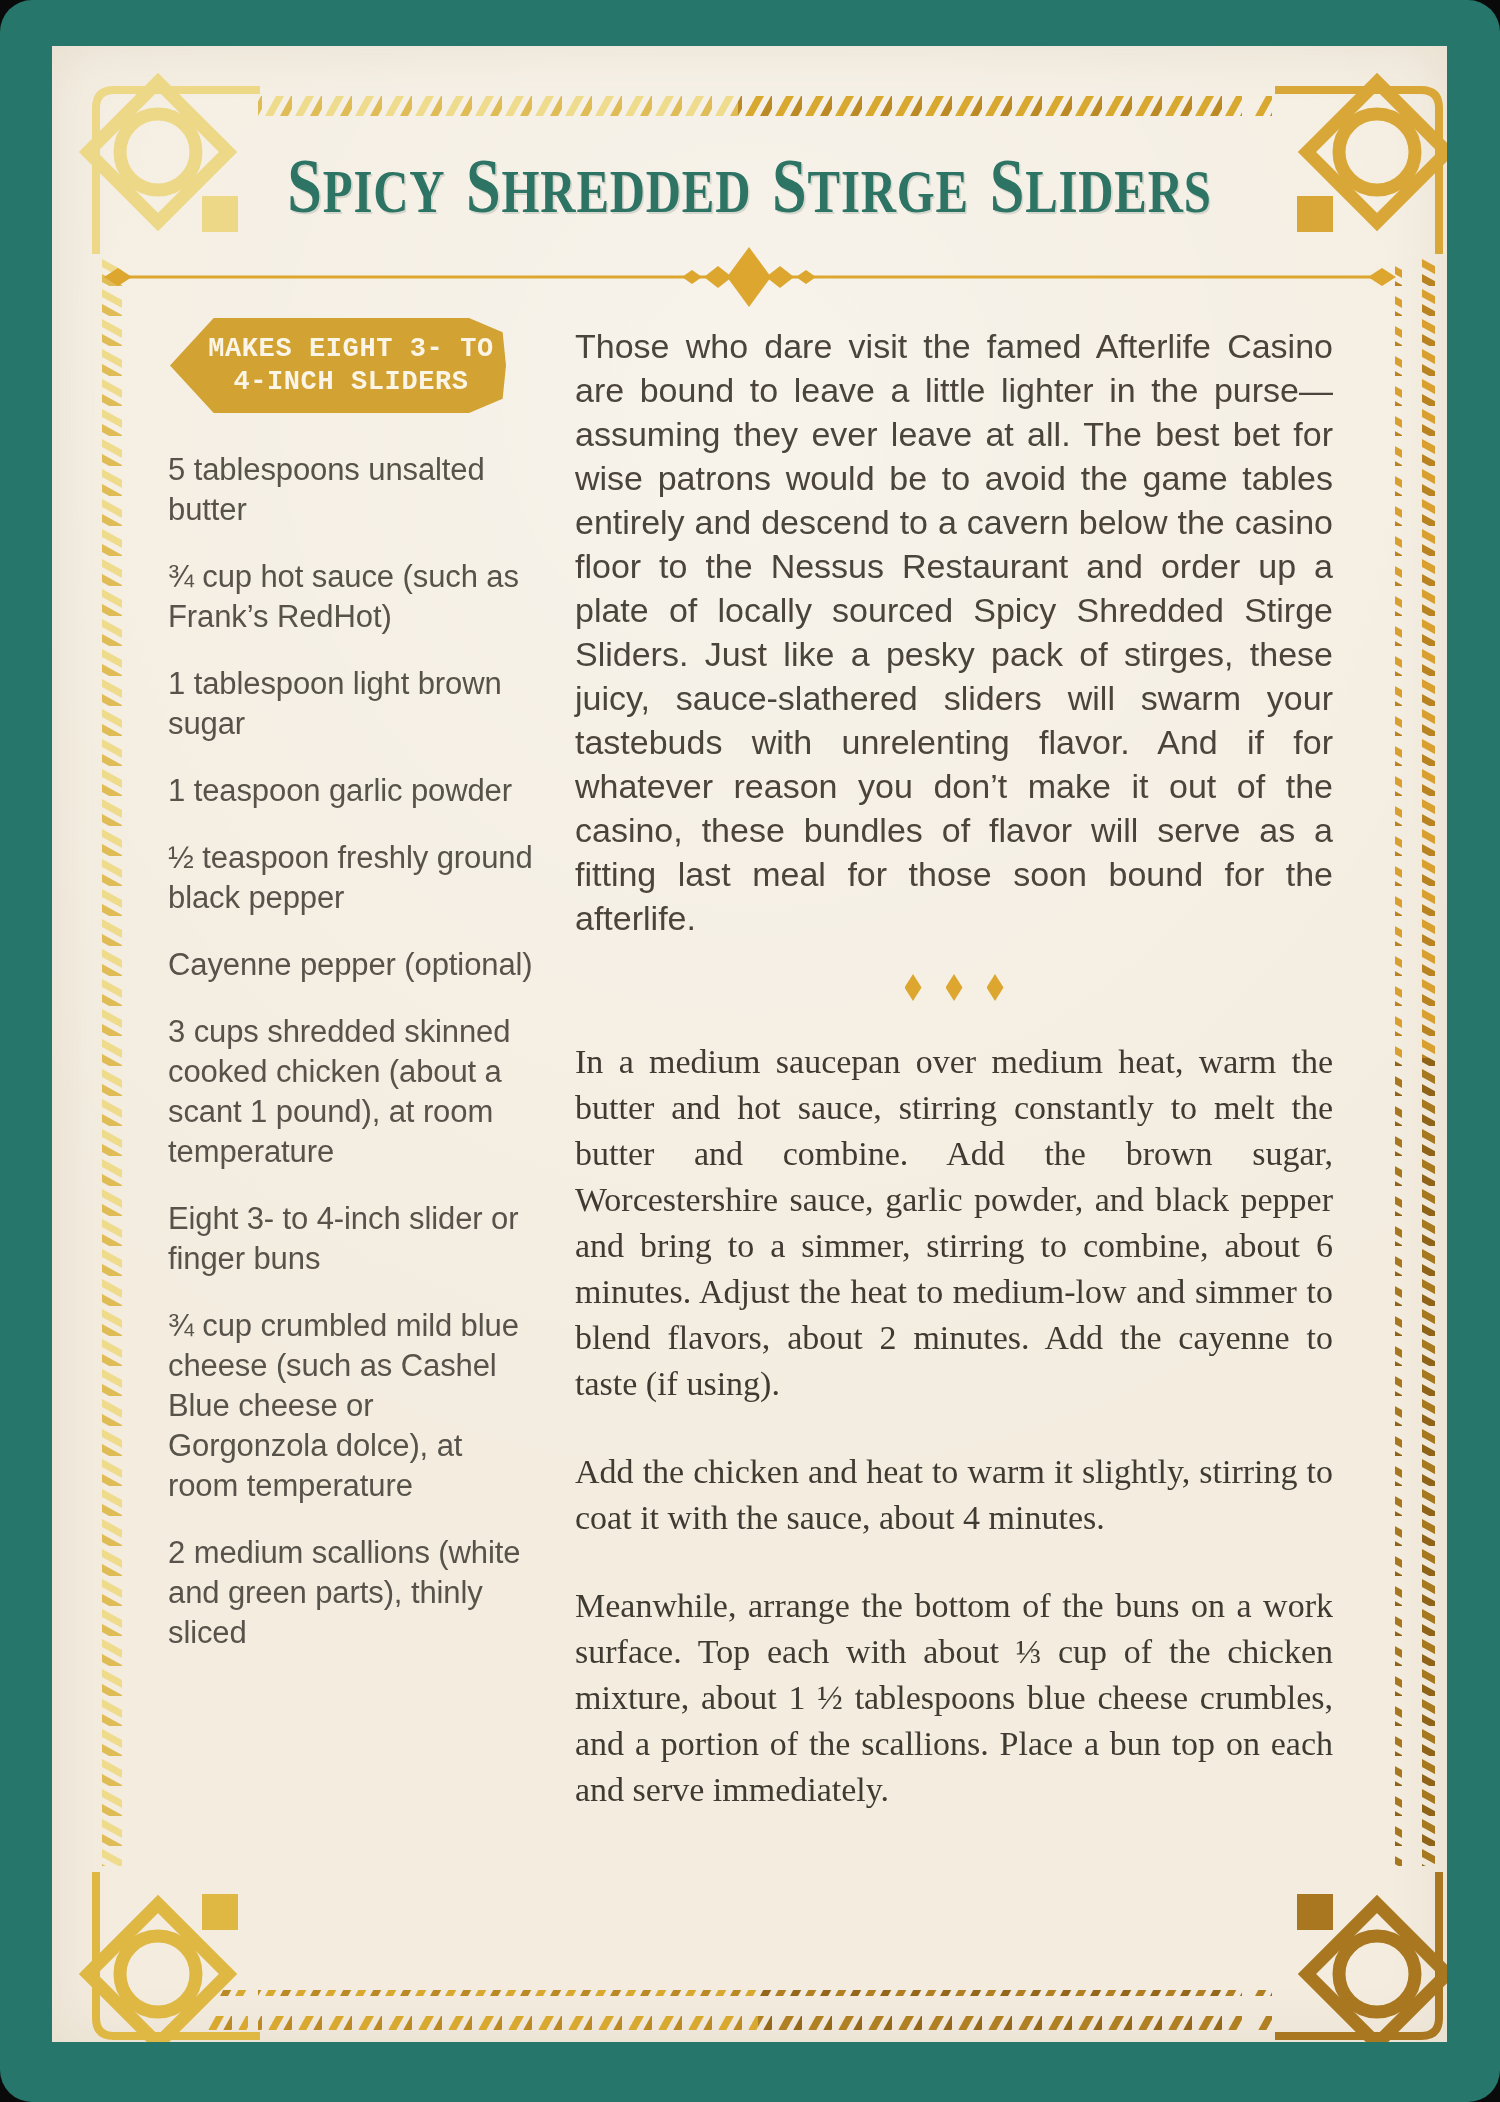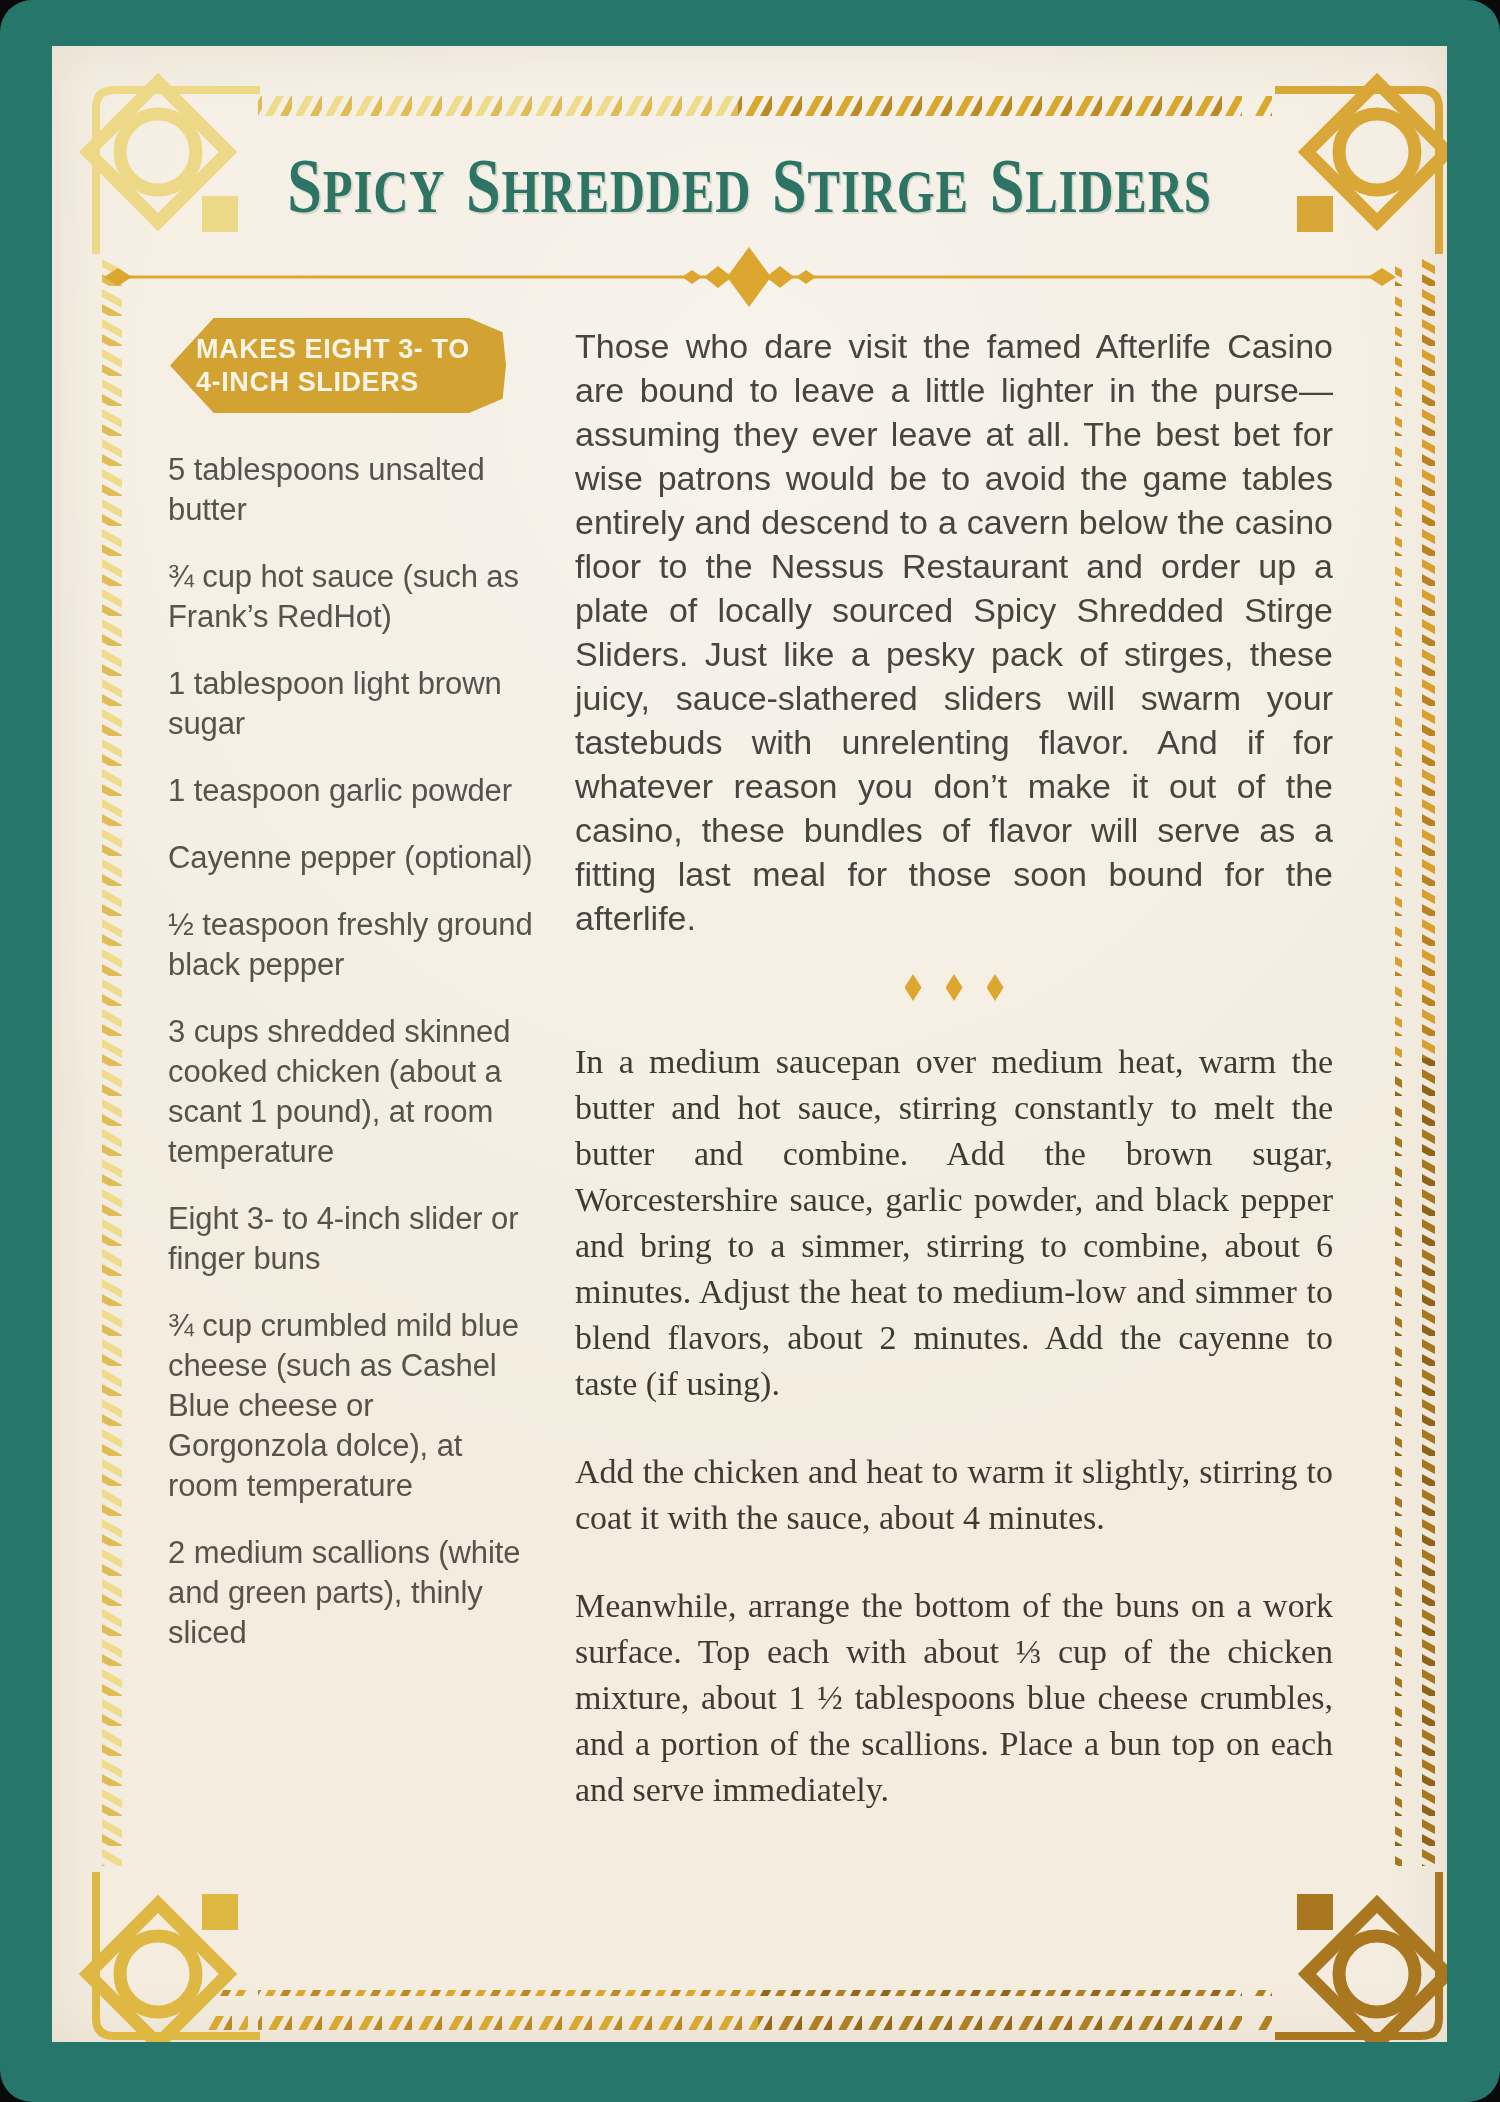--- a/index.html
+++ b/index.html
@@ -41,22 +41,22 @@
   }
   h1.title .tw{margin:0 13px;}
   h1.title .tc{font-size:78px;}
   h1.title .ts{font-size:61px;}
 
   
   .badge{
     position:absolute;left:118px;top:272px;width:336px;height:95px;
     background:var(--badge-gold);
     clip-path:polygon(0 50%,13% 0,89% 0,99% 15%,100% 50%,99% 85%,89% 100%,13% 100%);
-    display:flex;flex-direction:column;justify-content:center;align-items:flex-start;
-    padding-left:26px;box-sizing:border-box;
+    display:flex;flex-direction:column;justify-content:center;align-items:center;
+    padding-left:26px;box-sizing:border-box;font-family:Liberation Mono, monospace;
   }
   .badge span{
     display:block;color:#FBF5E7;font-weight:700;font-size:27px;line-height:33px;
     letter-spacing:.6px;text-align:center;
   }
 
   
   .ingredients{position:absolute;left:116px;top:404px;width:372px;}
   .ing{
     font-size:31px;line-height:1.29;color:var(--ingredient-text);
@@ -161,22 +161,22 @@
     <div class="badge">
       <span>MAKES EIGHT 3- TO</span>
       <span>4-INCH SLIDERS</span>
     </div>
 
     <div class="ingredients" id="ingredients">
         <div class="ing">5 tablespoons unsalted butter</div>
         <div class="ing">¾ cup hot sauce (such as Frank’s RedHot)</div>
         <div class="ing">1 tablespoon light brown sugar</div>
         <div class="ing">1 teaspoon garlic powder</div>
+        <div class="ing">½ teaspoon freshly ground black pepper</div>
         <div class="ing">Cayenne pepper (optional)</div>
-        <div class="ing">½ teaspoon freshly ground black pepper</div>
         <div class="ing">3 cups shredded skinned cooked chicken (about a scant 1 pound), at room temperature</div>
         <div class="ing">Eight 3- to 4-inch slider or finger buns</div>
         <div class="ing">¾ cup crumbled mild blue cheese (such as Cashel Blue cheese or Gorgonzola dolce), at room temperature</div>
         <div class="ing">2 medium scallions (white and green parts), thinly sliced</div>
       </div>
 
     <div class="rightcol">
       <p class="intro">Those who dare visit the famed Afterlife Casino are bound to leave a little lighter in the purse—assuming they ever leave at all. The best bet for wise patrons would be to avoid the game tables entirely and descend to a cavern below the casino floor to the Nessus Restaurant and order up a plate of locally sourced Spicy Shredded Stirge Sliders. Just like a pesky pack of stirges, these juicy, sauce-slathered sliders will swarm your tastebuds with unrelenting flavor. And if for whatever reason you don’t make it out of the casino, these bundles of flavor will serve as a fitting last meal for those soon bound for the afterlife.</p>
       <div class="diamonds">
         <i class="dmd"></i>

